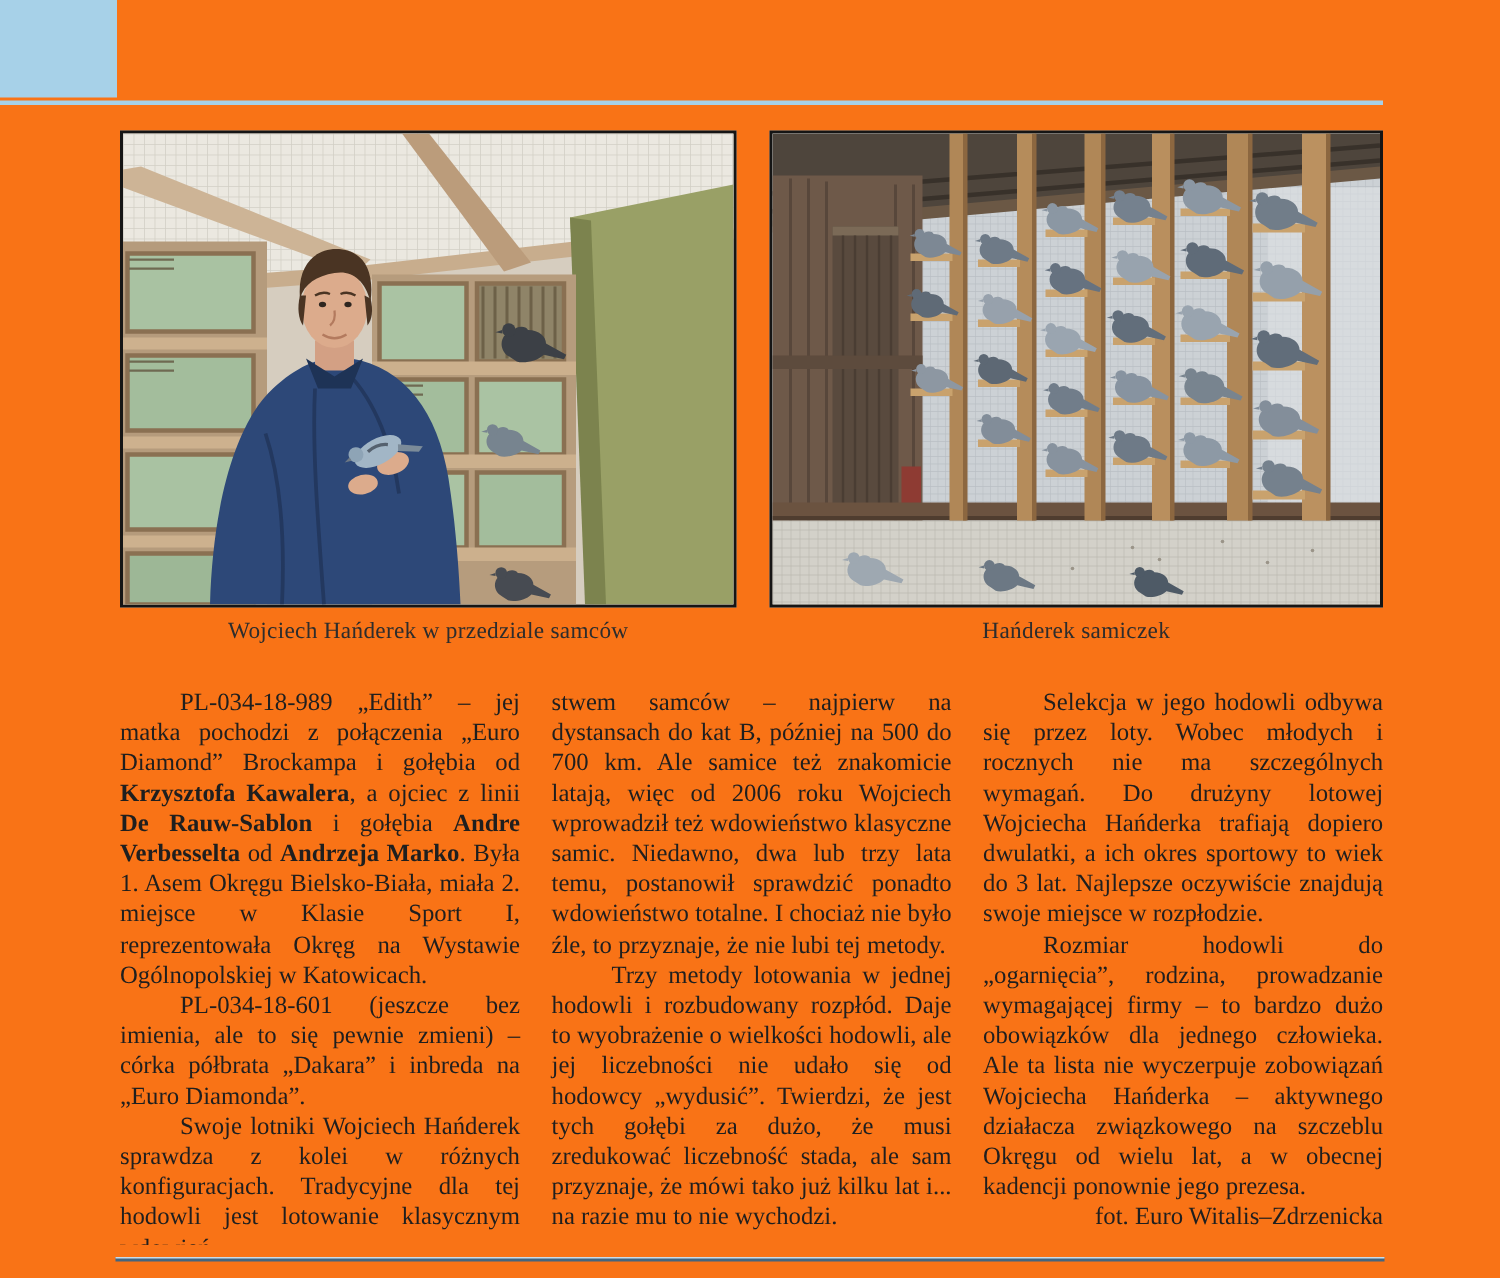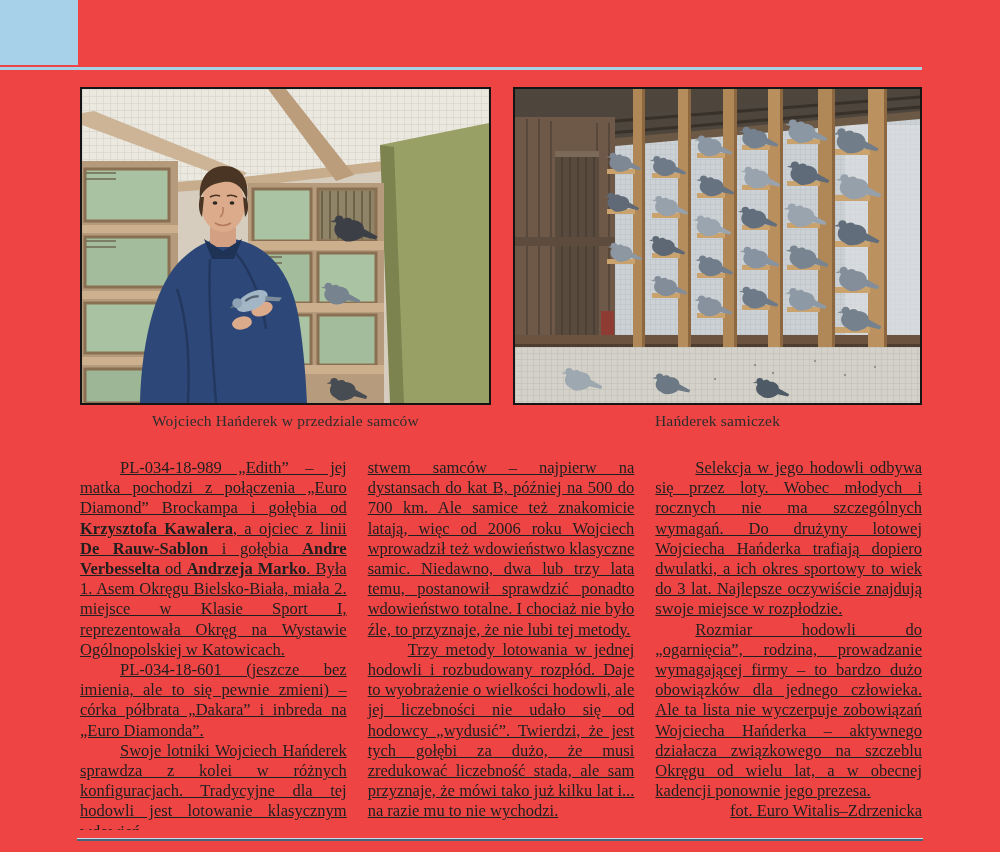--- a/index.html
+++ b/index.html
@@ -1,31 +1,31 @@
 <!DOCTYPE html>
 <html lang="pl"><head>
 <meta charset="utf-8">
 <style>
   html,body{margin:0;padding:0;background:#ffffff;}
-  .page{position:relative;width:1000px;height:852px;background:#ef4444;overflow:hidden;
+  .page{position:relative;width:1000px;height:852px;background:#f97316;overflow:hidden;
         font-family:"Liberation Serif","DejaVu Serif",serif;color:#1f1f1f;}
 
   
   .corner-block{position:absolute;left:0;top:0;width:78px;height:65px;background:#a7d1e8;}
   .top-rule{position:absolute;left:0;top:67px;width:922px;height:3px;background:#a7d1e8;}
 
   
   .photos{position:absolute;left:80px;top:87px;width:842px;display:flex;justify-content:space-between;}
   figure{margin:0;}
   .photo-frame{border:2px solid #151515;line-height:0;background:#cfc8bc;}
   .photo-frame svg{display:block;}
   figcaption{margin-top:7px;text-align:center;font-size:15.5px;color:#2d2d2d;letter-spacing:.2px;}
 
   
-  .article{position:absolute;left:80px;top:458px;width:842px;height:372px;display:flex;gap:21px;overflow:hidden;text-decoration:underline;}
+  .article{position:absolute;left:80px;top:458px;width:842px;height:372px;display:flex;gap:21px;overflow:hidden;}
   .col{flex:1 1 0;font-size:16.5px;line-height:20.2px;}
   .col p{margin:0;text-align:justify;}
   .col p.indent{text-indent:40px;}
   .col p.right{text-align:right;}
   .col b{font-weight:bold;}
 
   .bottom-rule{position:absolute;left:77px;top:838px;width:846px;height:2px;
                background:#44657e;border-top:1px solid #c9dcea;}
 </style>
 </head>

